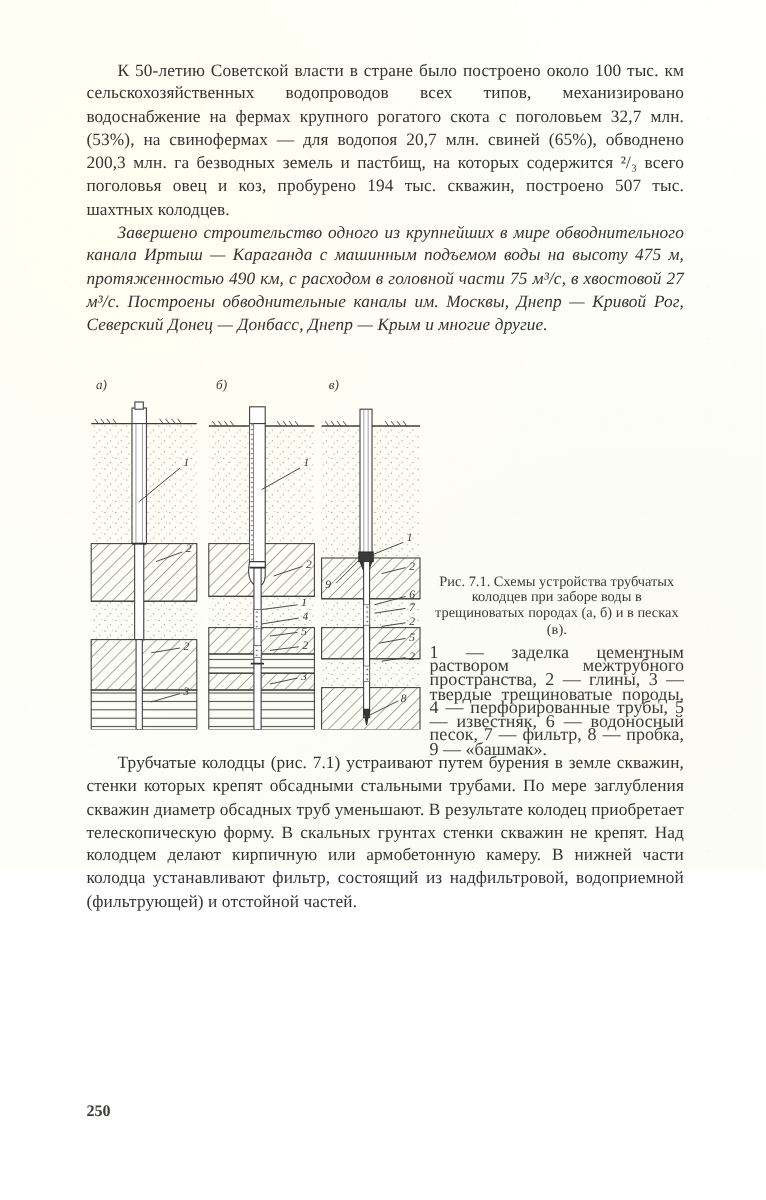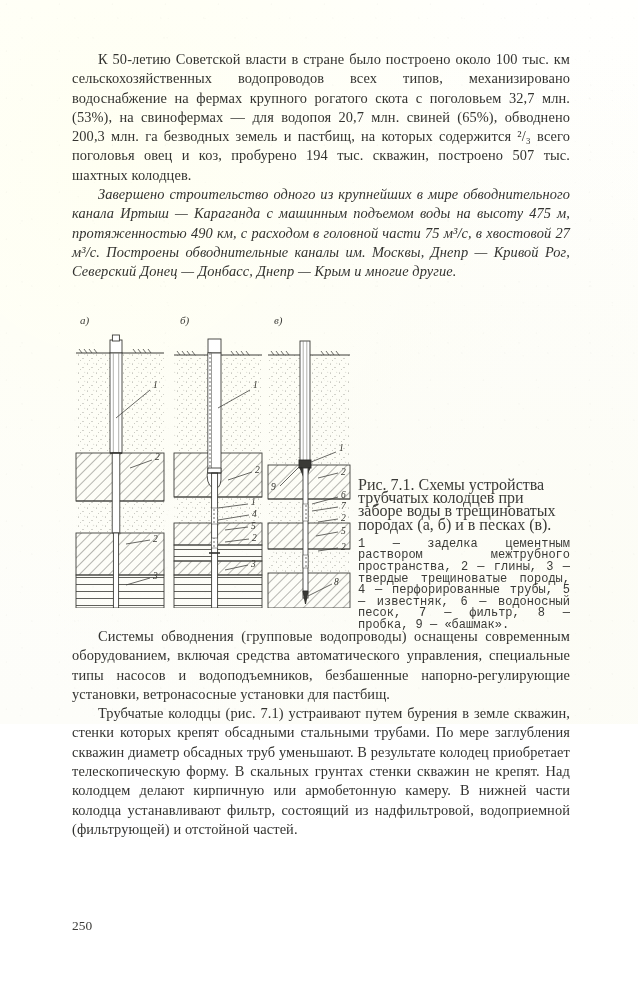--- a/index.html
+++ b/index.html
@@ -78,40 +78,41 @@
     width: 300px; height: 300px;
   }
   #figure-caption-block {
     position: absolute;
     left: 290px;
     top: 170px;
     width: 212px;
   }
   .fig-caption {
     margin: 0;
-    font-size: 16px;
+    font-size: 12px;
     line-height: 13.2px;
+    text-align: center;
     color: #3a3a37;
   }
   .fig-legend {
     margin: 8px 0 0 0;
-    font-size: 12px;
+    font-size: 15px;
     line-height: 11.6px;
     text-align: justify;
     color: #3a3a37;
-    font-family: Liberation Mono, monospace;
   }
 
   
   #folio {
     position: absolute;
     left: 0;
     top: 918px;
     font-size: 13.4px;
     color: #3b3b38;
+    font-weight: bold;
   }
 
   
   .scanink { filter: blur(0.18px); }
 </style>
 </head>
 <body>
 
 <div id="page">
   <div id="grain"></div>
@@ -326,20 +327,19 @@
         </svg>
       </div>
 
       <div id="figure-caption-block">
         <p class="fig-caption scanink">Рис. 7.1. Схемы устройства трубчатых колодцев при заборе воды в трещиноватых породах (а, б) и в песках (в).</p>
         <p class="fig-legend scanink">1 — заделка цементным раствором межтрубного пространства, 2 — глины, 3 — твердые трещиноватые породы, 4 — перфорированные трубы, 5 — известняк, 6 — водоносный песок, 7 — фильтр, 8 — пробка, 9 — «башмак».</p>
       </div>
     </div>
 
     <div id="block-bottom">
-      <p class="para scanink">Системы обводнения (групповые водопроводы) оснащены современным оборудованием, включая средства автоматического управления, специальные типы насосов и водоподъемников, безбашенные напорно-регулирующие установки, ветронасосные установки для пастбищ.</p>
       <p class="para scanink">Трубчатые колодцы (рис. 7.1) устраивают путем бурения в земле скважин, стенки которых крепят обсадными стальными трубами. По мере заглубления скважин диаметр обсадных труб уменьшают. В результате колодец приобретает телескопическую форму. В скальных грунтах стенки скважин не крепят. Над колодцем делают кирпичную или армобетонную камеру. В нижней части колодца устанавливают фильтр, состоящий из надфильтровой, водоприемной (фильтрующей) и отстойной частей.</p>
     </div>
 
     <div id="folio" class="scanink">250</div>
 
   </div>
 </div>
 
 </body></html>

